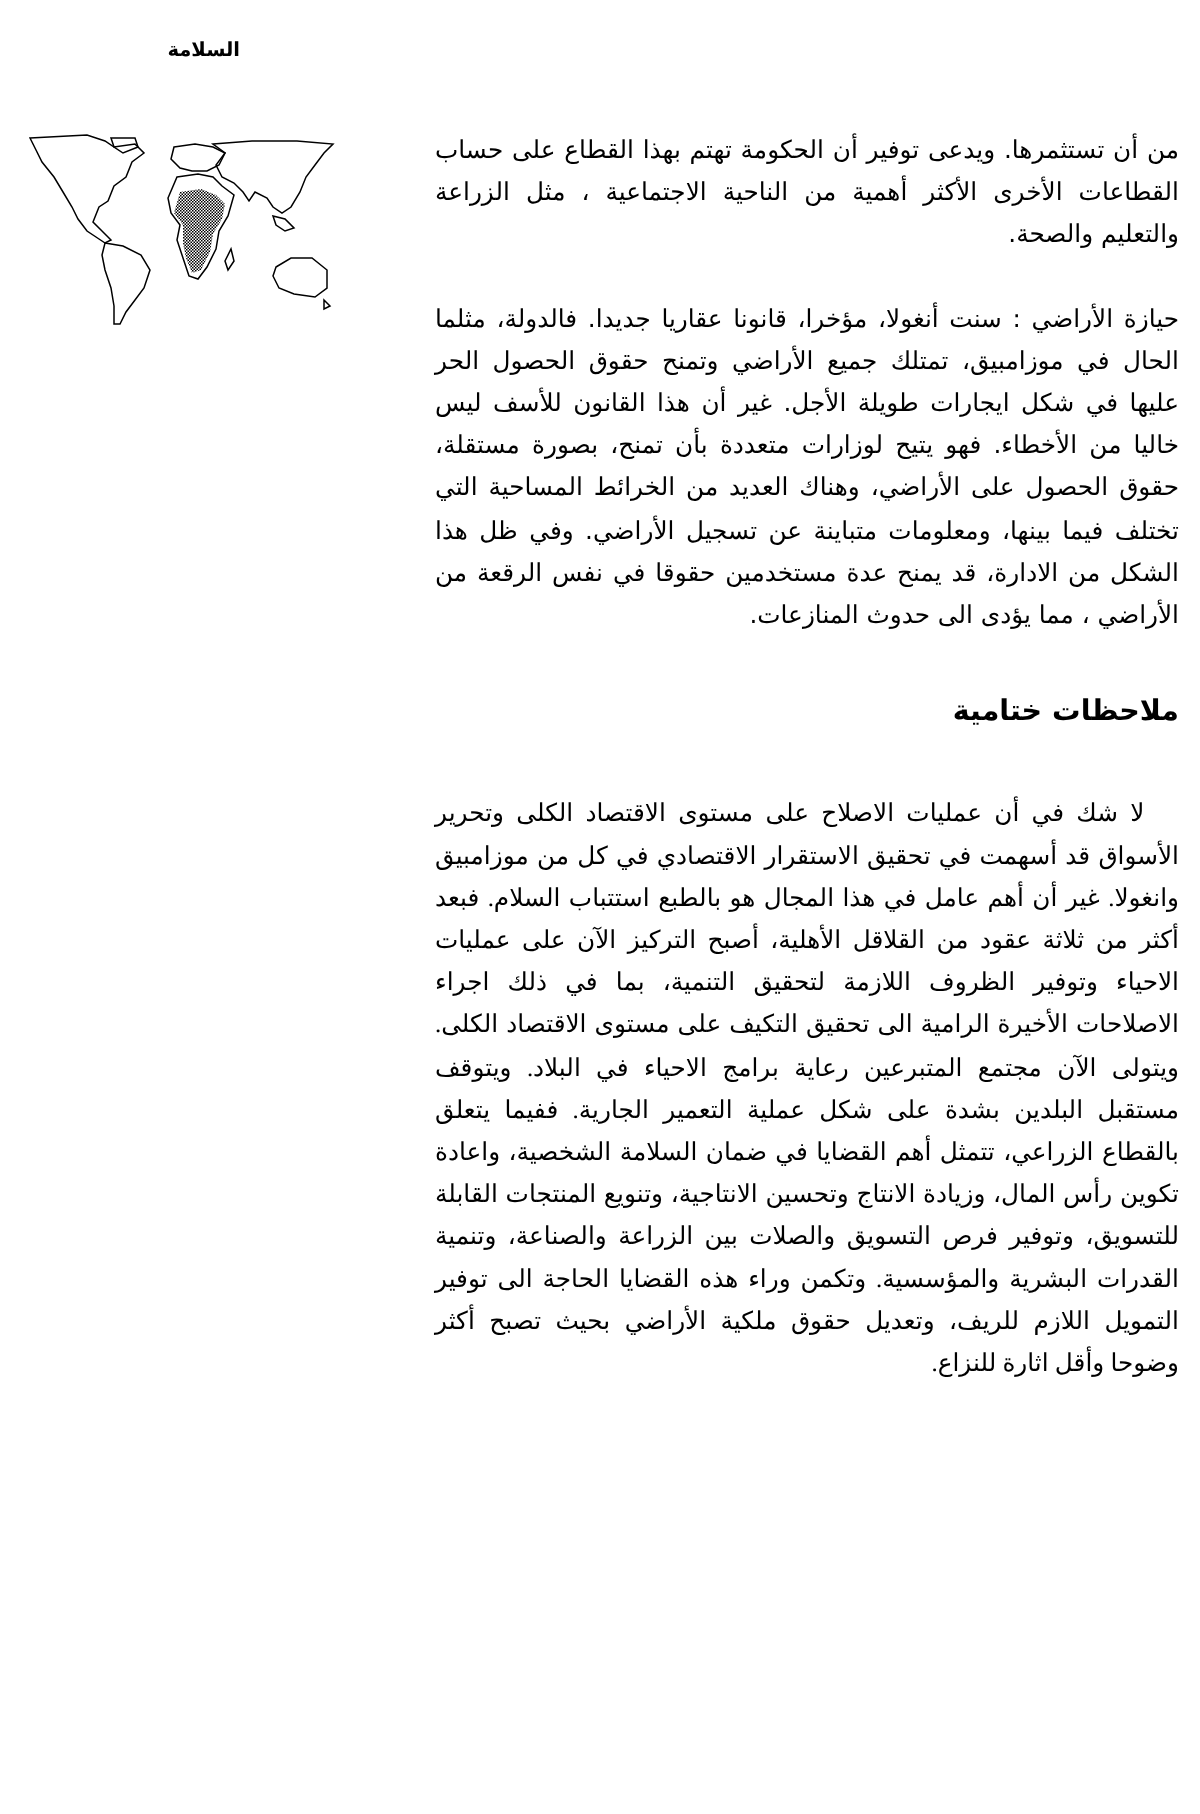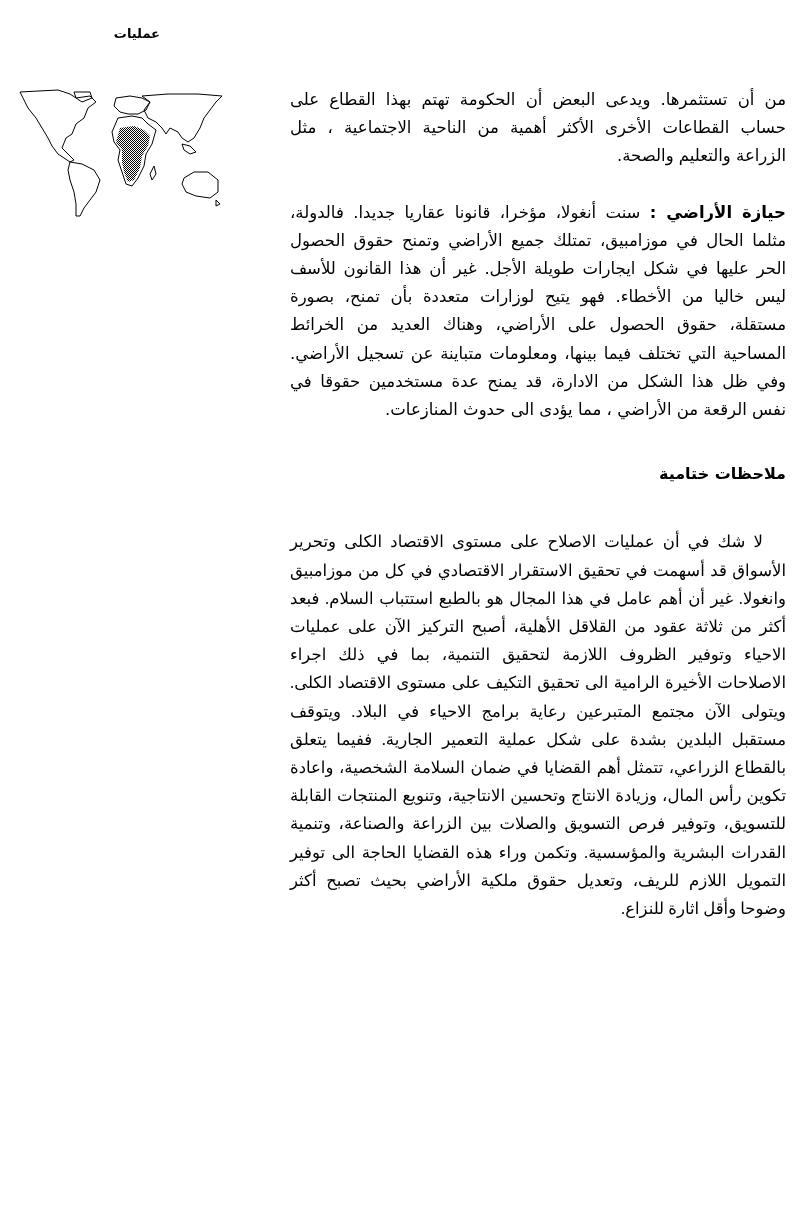--- a/index.html
+++ b/index.html
@@ -40,32 +40,32 @@
       direction: rtl;
       text-align: justify;
       text-align-last: right;
       font-size: 16.5px;
       line-height: 28.2px;
     }
     .text-column p {
       margin: 0;
     }
     .para-gap { height: 28px; }
-    .heading-inline { font-weight: bold; }
+    .heading-inline { font-weight: normal; }
     .section-heading {
       font-weight: bold;
-      font-size: 16px;
+      font-size: 19px;
       margin: 36px 0 40px 0;
     }
     .indent { text-indent: 1.4em; font-family: Liberation Serif, serif; }
   </style>
 </head>
 <body>
 
-<div class="region-title">عمليات</div>
+<div class="region-title">السلامة</div>
 
 <div class="world-map">
   <svg width="208" height="130" viewBox="0 0 208 130" xmlns="http://www.w3.org/2000/svg">
     <defs>
       <pattern id="dots" width="2" height="2" patternUnits="userSpaceOnUse">
         <rect x="0" y="0" width="1" height="1" fill="#000"></rect>
         <rect x="1" y="1" width="1" height="1" fill="#000"></rect>
       </pattern>
     </defs>
     <g fill="none" stroke="#000" stroke-width="1">
@@ -88,18 +88,18 @@
       <path d="M100,30 L114,28 L124,30 L130,36 L138,42 L134,56 L128,66 L126,78 L120,90 L114,98 L108,96 L104,84 L100,72 L102,62 L96,54 L94,44 Z"></path>
 
       <path d="M136,78 L138,86 L134,92 L132,86 Z"></path>
     </g>
 
     <path d="M102,40 L116,38 L126,42 L132,48 L130,58 L124,68 L122,80 L116,92 L110,94 L106,84 L104,74 L104,62 L98,54 Z" fill="url(#dots)" stroke="none"></path>
   </svg>
 </div>
 
 <div class="text-column">
-  <p>من أن تستثمرها. ويدعى البعض أن الحكومة تهتم بهذا القطاع على حساب القطاعات الأخرى الأكثر أهمية من الناحية الاجتماعية ، مثل الزراعة والتعليم والصحة.</p>
+  <p>من أن تستثمرها. ويدعى توفير أن الحكومة تهتم بهذا القطاع على حساب القطاعات الأخرى الأكثر أهمية من الناحية الاجتماعية ، مثل الزراعة والتعليم والصحة.</p>
   <div class="para-gap"></div>
   <p><span class="heading-inline">حيازة الأراضي :</span> <span>سنت أنغولا، مؤخرا، قانونا عقاريا جديدا. فالدولة، مثلما الحال في موزامبيق، تمتلك جميع الأراضي وتمنح حقوق الحصول الحر عليها في شكل ايجارات طويلة الأجل. غير أن هذا القانون للأسف ليس خاليا من الأخطاء. فهو يتيح لوزارات متعددة بأن تمنح، بصورة مستقلة، حقوق الحصول على الأراضي، وهناك العديد من الخرائط المساحية التي تختلف فيما بينها، ومعلومات متباينة عن تسجيل الأراضي. وفي ظل هذا الشكل من الادارة، قد يمنح عدة مستخدمين حقوقا في نفس الرقعة من الأراضي ، مما يؤدى الى حدوث المنازعات.</span></p>
   <div class="section-heading">ملاحظات ختامية</div>
   <p class="indent">لا شك في أن عمليات الاصلاح على مستوى الاقتصاد الكلى وتحرير الأسواق قد أسهمت في تحقيق الاستقرار الاقتصادي في كل من موزامبيق وانغولا. غير أن أهم عامل في هذا المجال هو بالطبع استتباب السلام. فبعد أكثر من ثلاثة عقود من القلاقل الأهلية، أصبح التركيز الآن على عمليات الاحياء وتوفير الظروف اللازمة لتحقيق التنمية، بما في ذلك اجراء الاصلاحات الأخيرة الرامية الى تحقيق التكيف على مستوى الاقتصاد الكلى. ويتولى الآن مجتمع المتبرعين رعاية برامج الاحياء في البلاد. ويتوقف مستقبل البلدين بشدة على شكل عملية التعمير الجارية. ففيما يتعلق بالقطاع الزراعي، تتمثل أهم القضايا في ضمان السلامة الشخصية، واعادة تكوين رأس المال، وزيادة الانتاج وتحسين الانتاجية، وتنويع المنتجات القابلة للتسويق، وتوفير فرص التسويق والصلات بين الزراعة والصناعة، وتنمية القدرات البشرية والمؤسسية. وتكمن وراء هذه القضايا الحاجة الى توفير التمويل اللازم للريف، وتعديل حقوق ملكية الأراضي بحيث تصبح أكثر وضوحا وأقل اثارة للنزاع.</p>
 </div>
 
 </body></html>

